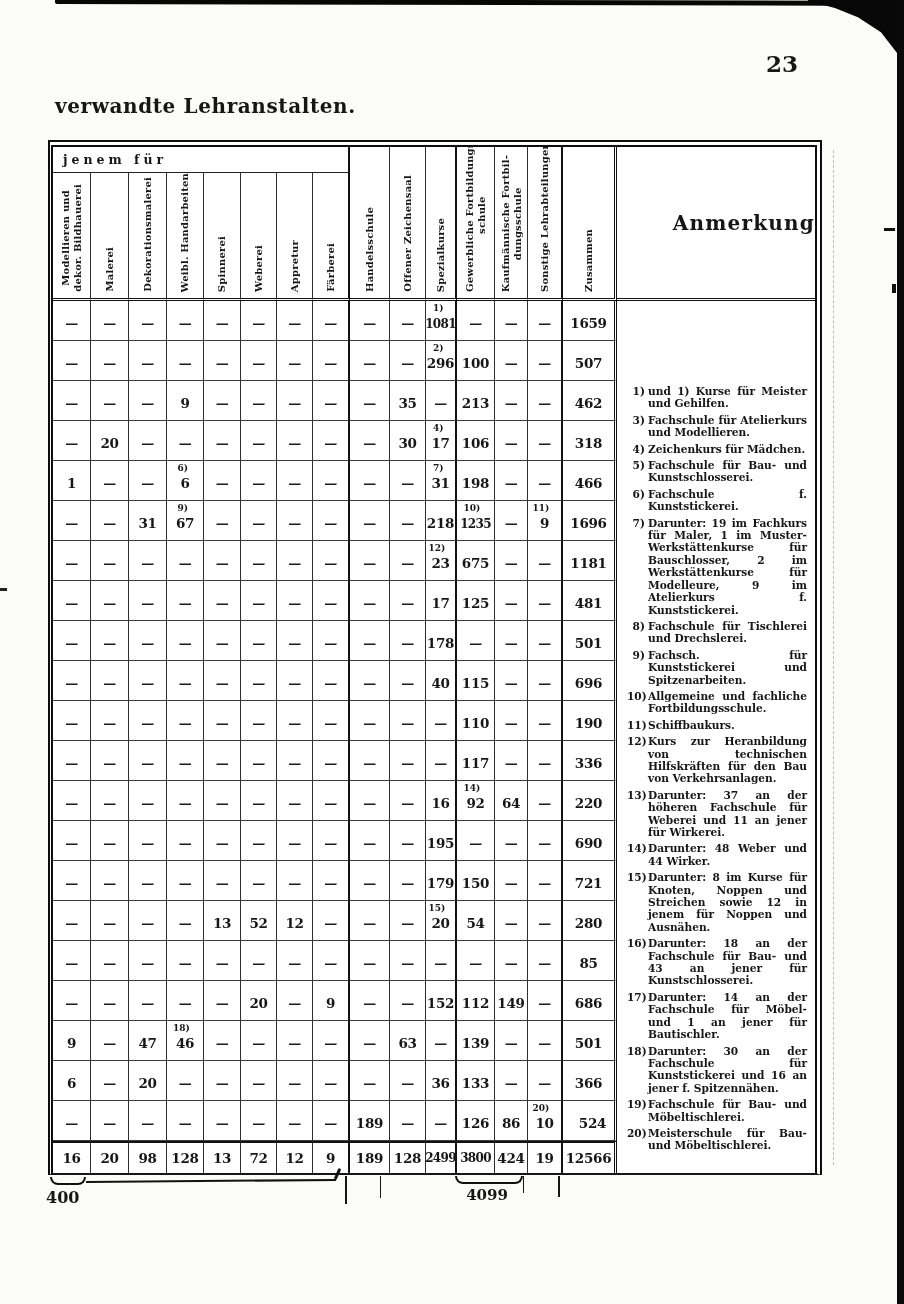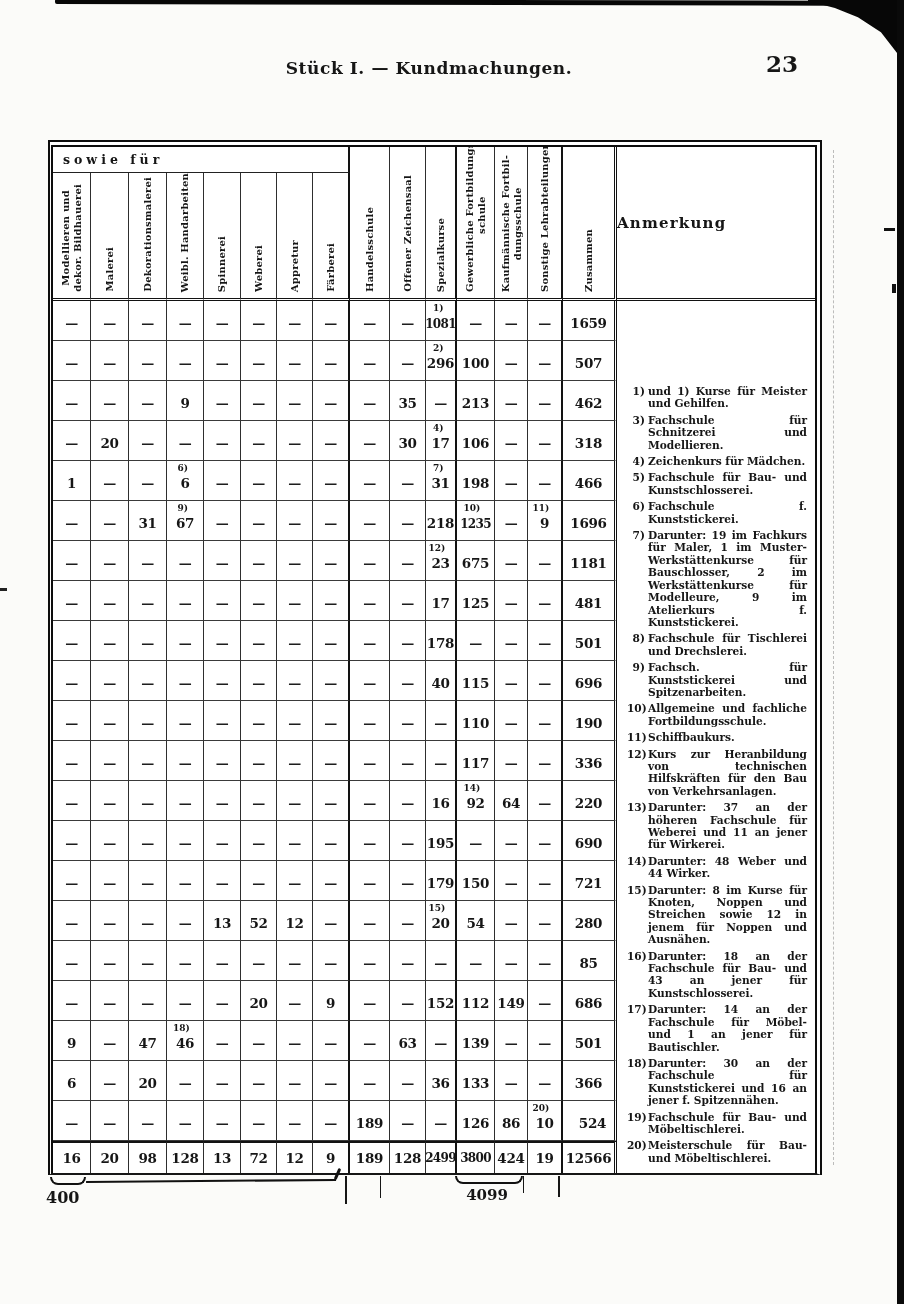--- a/index.html
+++ b/index.html
@@ -31,21 +31,21 @@
   .bold-r{border-right:2px solid #121212}
   .dbl-r{border-right:3px double #121212}
   .group-hdr{grid-area:1/1/2/9;border-bottom:1px solid #222;border-right:2px solid #121212;
        display:flex;align-items:center;padding-left:10px;font-size:12.5px;font-weight:bold;letter-spacing:4px;
        overflow:hidden;white-space:nowrap}
   .col-hdr{display:flex;align-items:flex-end;justify-content:center;
        border-bottom:3px double #121212;padding-bottom:6px;overflow:hidden}
   .vtext{writing-mode:vertical-rl;transform:rotate(180deg);font-size:10px;font-weight:bold;
        letter-spacing:.2px;line-height:11.5px;text-align:center;white-space:nowrap}
   .anm-hdr{grid-area:1/16/3/17;border-right:none;border-bottom:3px double #121212;
-       display:flex;align-items:center;justify-content:flex-start;font-size:15px;font-weight:bold;letter-spacing:1.2px}
+       display:flex;align-items:center;justify-content:flex-end;font-size:20px;font-weight:bold;letter-spacing:1.2px}
   .body-cell{display:flex;justify-content:center;align-items:flex-end;border-bottom:1px solid #3a3a3a;
        font-size:13.5px;font-weight:bold;padding-bottom:9px}
   .num{letter-spacing:-.3px}
   .tight .num{font-size:12px;letter-spacing:-.7px}
   .dash .num{font-size:13px;color:#1d1d1d}
   .fn-mark{position:absolute;top:2px;left:50%;transform:translateX(-72%);font-size:9px;font-weight:bold;white-space:nowrap}
   .total-cell{border-top:2px solid #121212;border-bottom:none;display:flex;justify-content:center;
        align-items:center;font-size:13.5px;font-weight:bold}
   .anm-body{grid-area:3/16/25/17;border-right:none;border-bottom:none;padding:84px 8px 0 10px}
   .fn-item{position:relative;padding-left:21px;margin-bottom:4px;font-size:10.6px;line-height:12.4px;
@@ -72,26 +72,26 @@
 <div class="page">
 
   <div class="art-top"></div>
   <div class="art-corner"></div>
   <div class="art-right"></div>
   <div class="art-tick1"></div>
   <div class="art-tick2"></div>
   <div class="art-left"></div>
   <div class="art-gutter"></div>
 
-  <div class="running">Stück I.  —  Kundmachungen.</div>
   <div class="pageno">23</div>
+  <div class="doctitle">verwandte Lehranstalten.</div>
 
   <div id="tbl">
     <div class="cell group-hdr">
-      <span>sowie für</span>
+      <span>jenem für</span>
     </div>
     <div class="cell anm-hdr">
       <span>Anmerkung</span>
     </div>
   <div class="cell col-hdr" style="grid-area: 2 / 1 / 3 / 2;">
         <div class="vtext">Modellieren und<br>dekor. Bildhauerei</div>
       </div>
       <div class="cell col-hdr" style="grid-area: 2 / 2 / 3 / 3;">
         <div class="vtext">Malerei</div>
       </div>
@@ -1137,21 +1137,21 @@
       <div class="cell total-cell dbl-r" style="grid-area: 24 / 15 / 25 / 16;">
         <div class="num">12566</div>
       </div>
       <div class="cell anm-body">
         <div class="fn-item">
           <div class="fn-num">1)</div>
           <div class="fn-text">und 1) Kurse für Meister und Gehilfen.</div>
         </div>
         <div class="fn-item">
           <div class="fn-num">3)</div>
-          <div class="fn-text">Fachschule für Schnitzerei und Modellieren.</div>
+          <div class="fn-text">Fachschule für Atelierkurs und Modellieren.</div>
         </div>
         <div class="fn-item">
           <div class="fn-num">4)</div>
           <div class="fn-text">Zeichenkurs für Mädchen.</div>
         </div>
         <div class="fn-item">
           <div class="fn-num">5)</div>
           <div class="fn-text">Fachschule für Bau- und Kunstschlosserei.</div>
         </div>
         <div class="fn-item">

